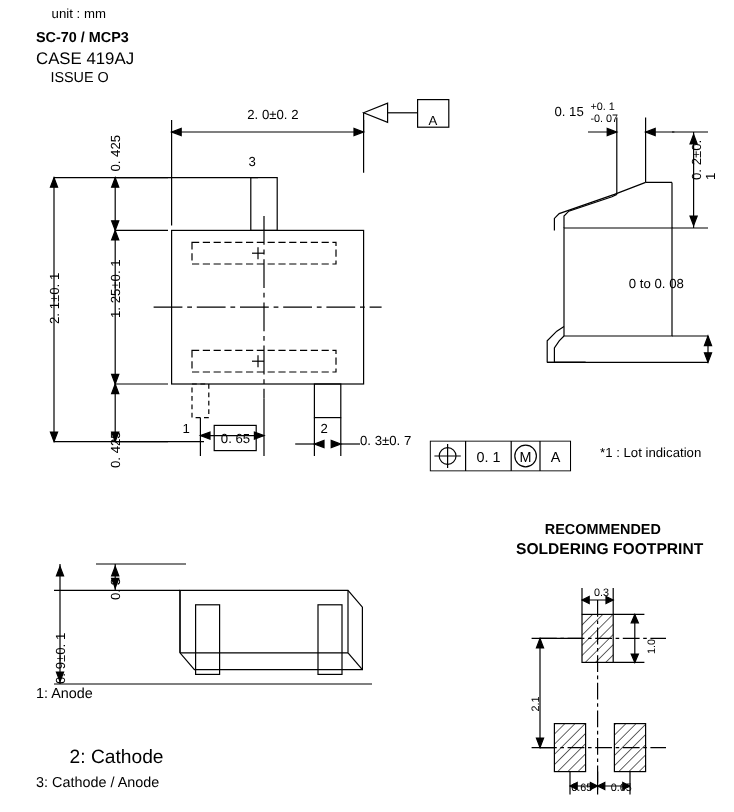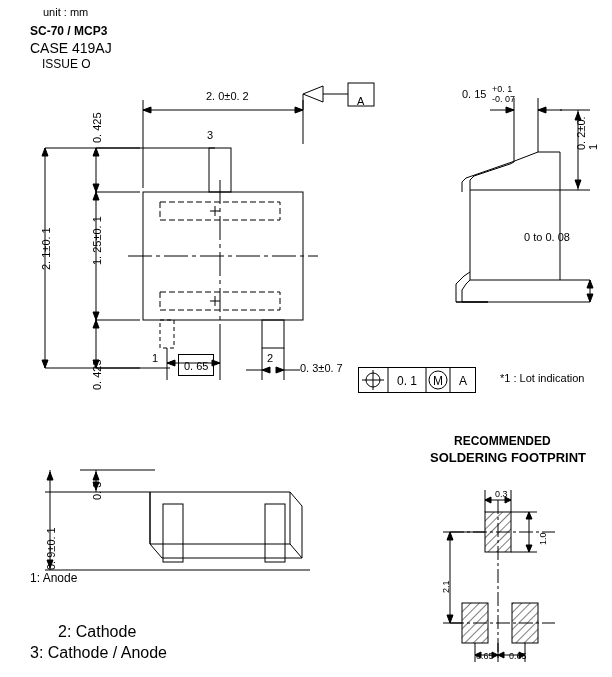--- a/index.html
+++ b/index.html
@@ -263,13 +263,13 @@
 </svg>
 </div>
 <div class="abs tiny" style="left:495px;top:489px;">0.3</div>
 <div class="abs tiny rot" style="left:538px;top:545px;transform:rotate(-90deg);">1.0</div>
 <div class="abs tiny rot" style="left:441px;top:593px;transform:rotate(-90deg);">2.1</div>
 <div class="abs tiny" style="left:476px;top:651px;">0.65</div>
 <div class="abs tiny" style="left:509px;top:651px;">0.65</div>
 
 <div class="abs txt" style="left:30px;top:572px;font-size:12px;">1: Anode</div>
 <div class="abs txt" style="left:30px;top:625px;font-size:16px;margin-left:28px;">2: Cathode</div>
-<div class="abs txt" style="left:30px;top:646px;font-size:16px;">3: Cathode / Anode</div>
+<div class="abs txt" style="left:30px;top:646px;font-size:12px;">3: Cathode / Anode</div>
 
 </body></html>

